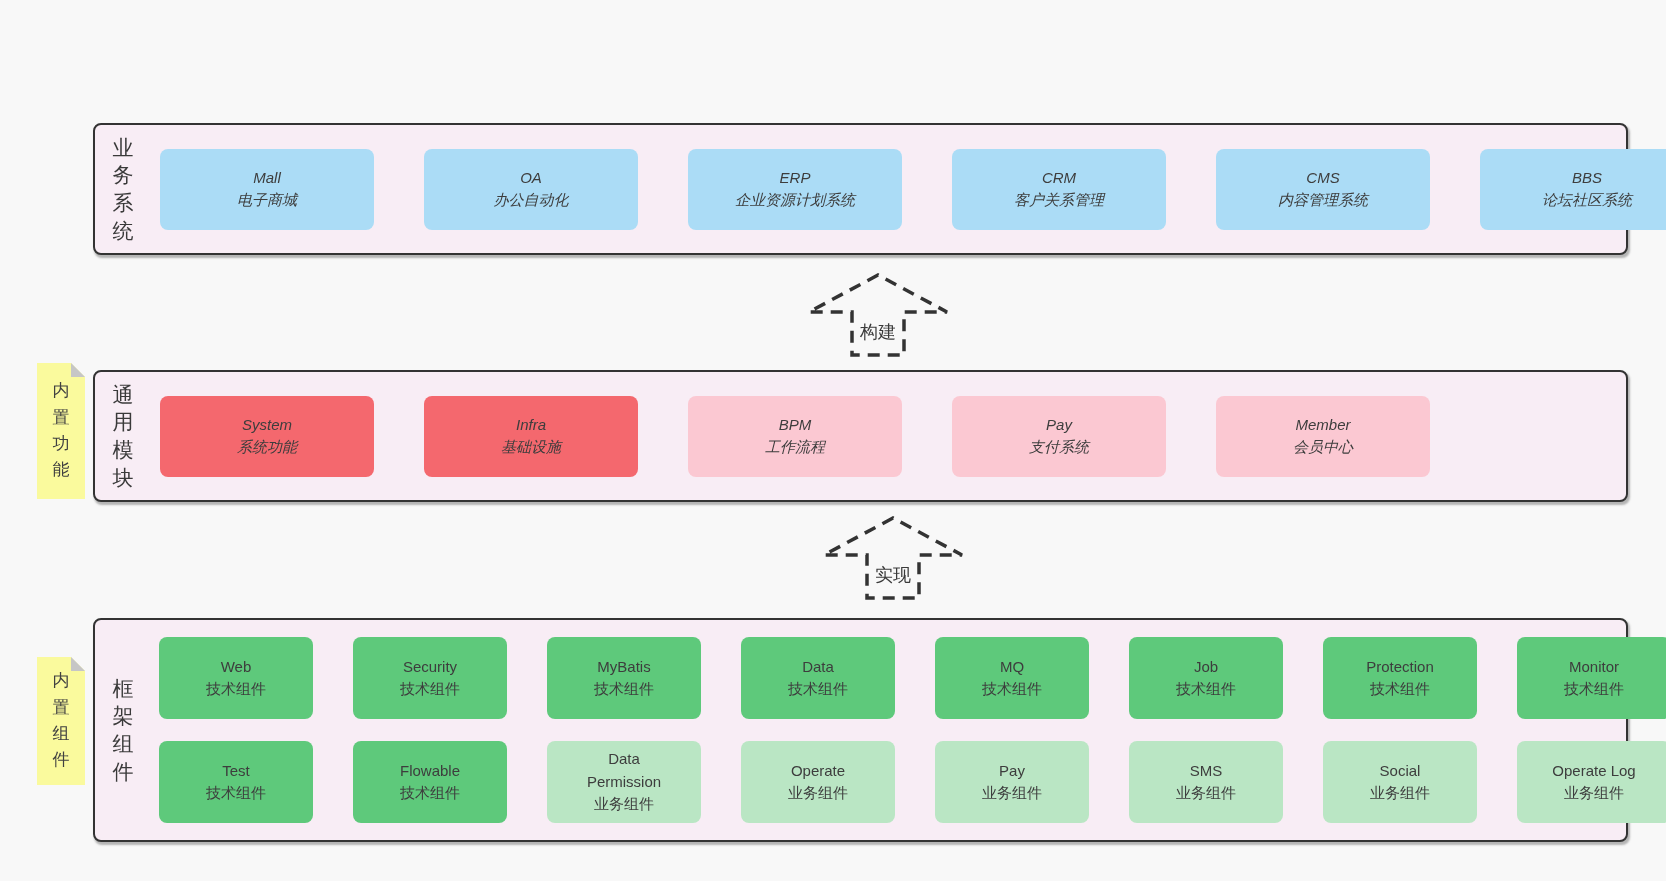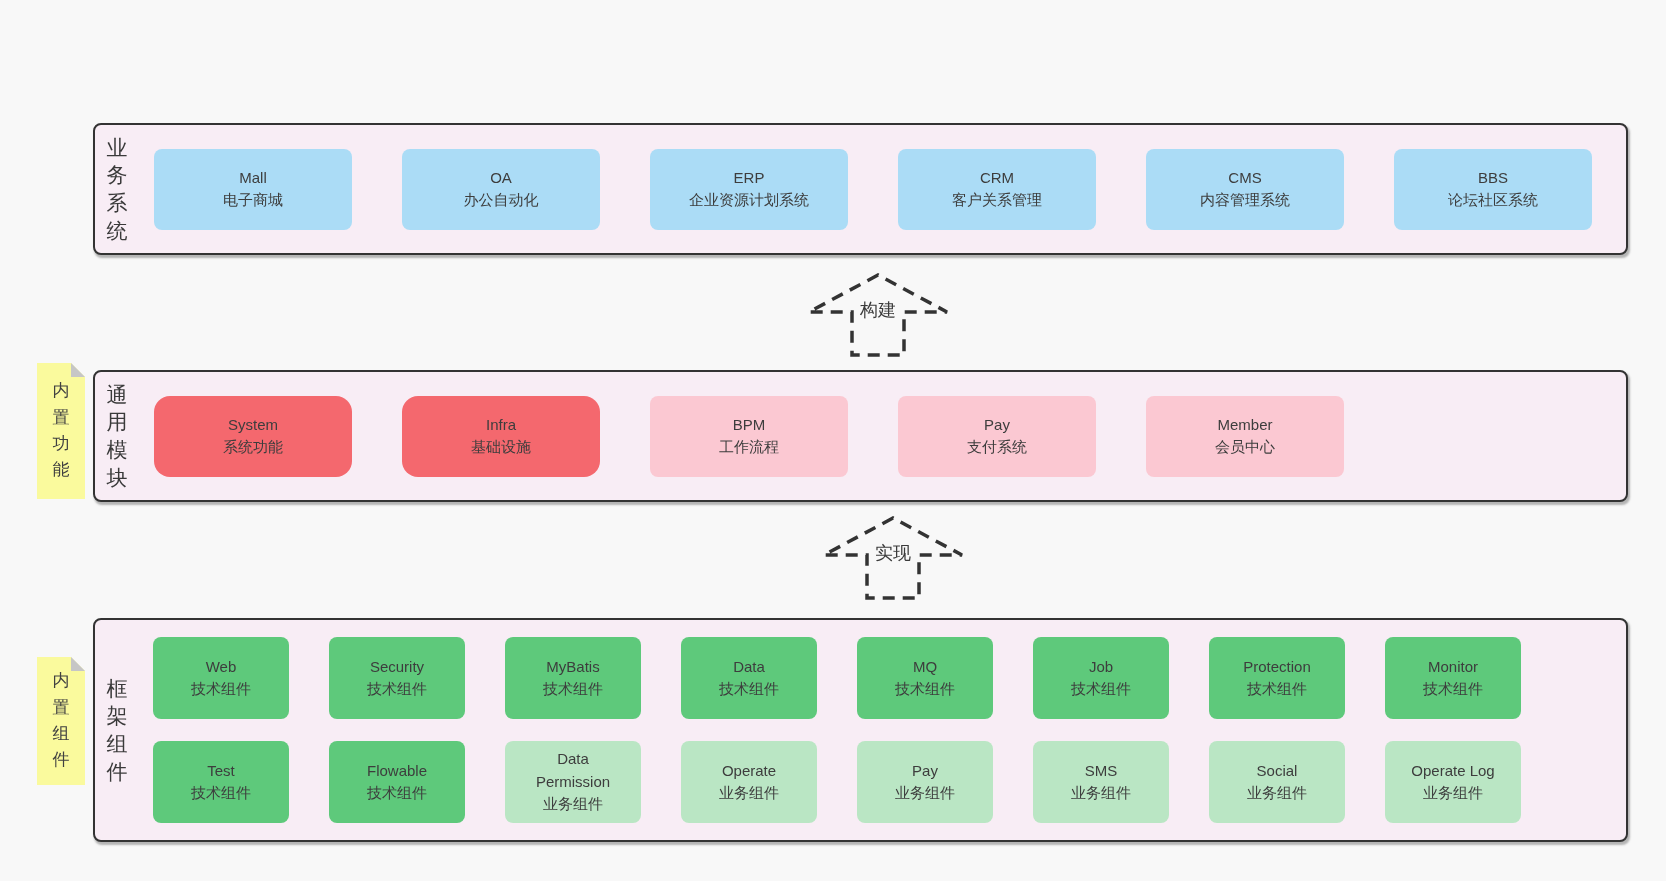--- a/index.html
+++ b/index.html
@@ -19,39 +19,39 @@
     border-radius:8px;
     box-sizing:border-box;
     box-shadow:1.5px 2.5px 2px rgba(70,70,70,.38);
     display:flex;align-items:center;
   }
   .band-top{top:123px;height:132px;}
   .band-mid{top:370px;height:132px;}
   .band-bot{top:618px;height:224px;}
 
   .band-label{
-    margin-left:9px;width:26px;flex:0 0 auto;
+    margin-left:15px;width:26px;flex:0 0 auto;
     font-size:21px;line-height:1.32;
     word-break:break-all;text-align:center;color:#3a3a3a;
   }
 
   
   .boxes6{display:flex;gap:50px;margin-left:24px;}
   .rows8{display:flex;flex-direction:column;gap:22px;margin-left:23px;}
   .row8{display:flex;gap:40px;}
   .box{
     border-radius:8px;
     display:flex;flex-direction:column;justify-content:center;
     text-align:center;font-size:15px;line-height:1.5;color:#3d3d3d;
     box-sizing:border-box;padding:2px 6px;
   }
-  .b6{width:198px;height:81px;}
-  .b8{width:136px;height:82px;}
+  .b6{width:214px;height:81px;font-style:italic;}
+  .b8{width:154px;height:82px;}
   .blue{background:#abdcf6;}
-  .red{background:#f4686e;border-radius:16px;}
+  .red{background:#f4686e;}
   .pink{background:#fbc8d2;}
   .grn{background:#5ec97b;}
   .grnl{background:#bae6c4;}
   .nm,.ds{display:block;}
   .nm.wrap{max-width:92px;margin:0 auto;}
 
   
   .note{
     position:absolute;left:37px;width:48px;
     background:#fafa9d;
@@ -68,21 +68,21 @@
     width:20px;font-size:17px;line-height:1.55;
     word-break:break-all;text-align:center;color:#404040;
   }
 
   
   .arrow{position:absolute;width:144px;height:86px;}
   .arrow-build{left:806px;top:272px;}
   .arrow-impl{left:821px;top:515px;}
   .arrow svg{position:absolute;left:0;top:0;}
   .arrow-label{
-    position:absolute;left:50%;top:26px;transform:translateX(-50%);
+    position:absolute;left:50%;top:48px;transform:translateX(-50%);
     background:#f8f8f8;padding:0 3px;
     font-size:18px;white-space:nowrap;color:#3a3a3a;font-family:Liberation Mono, monospace;
   }
 </style>
 </head>
 <body>
 
 <div class="stage">
 
   <div class="band band-top">

